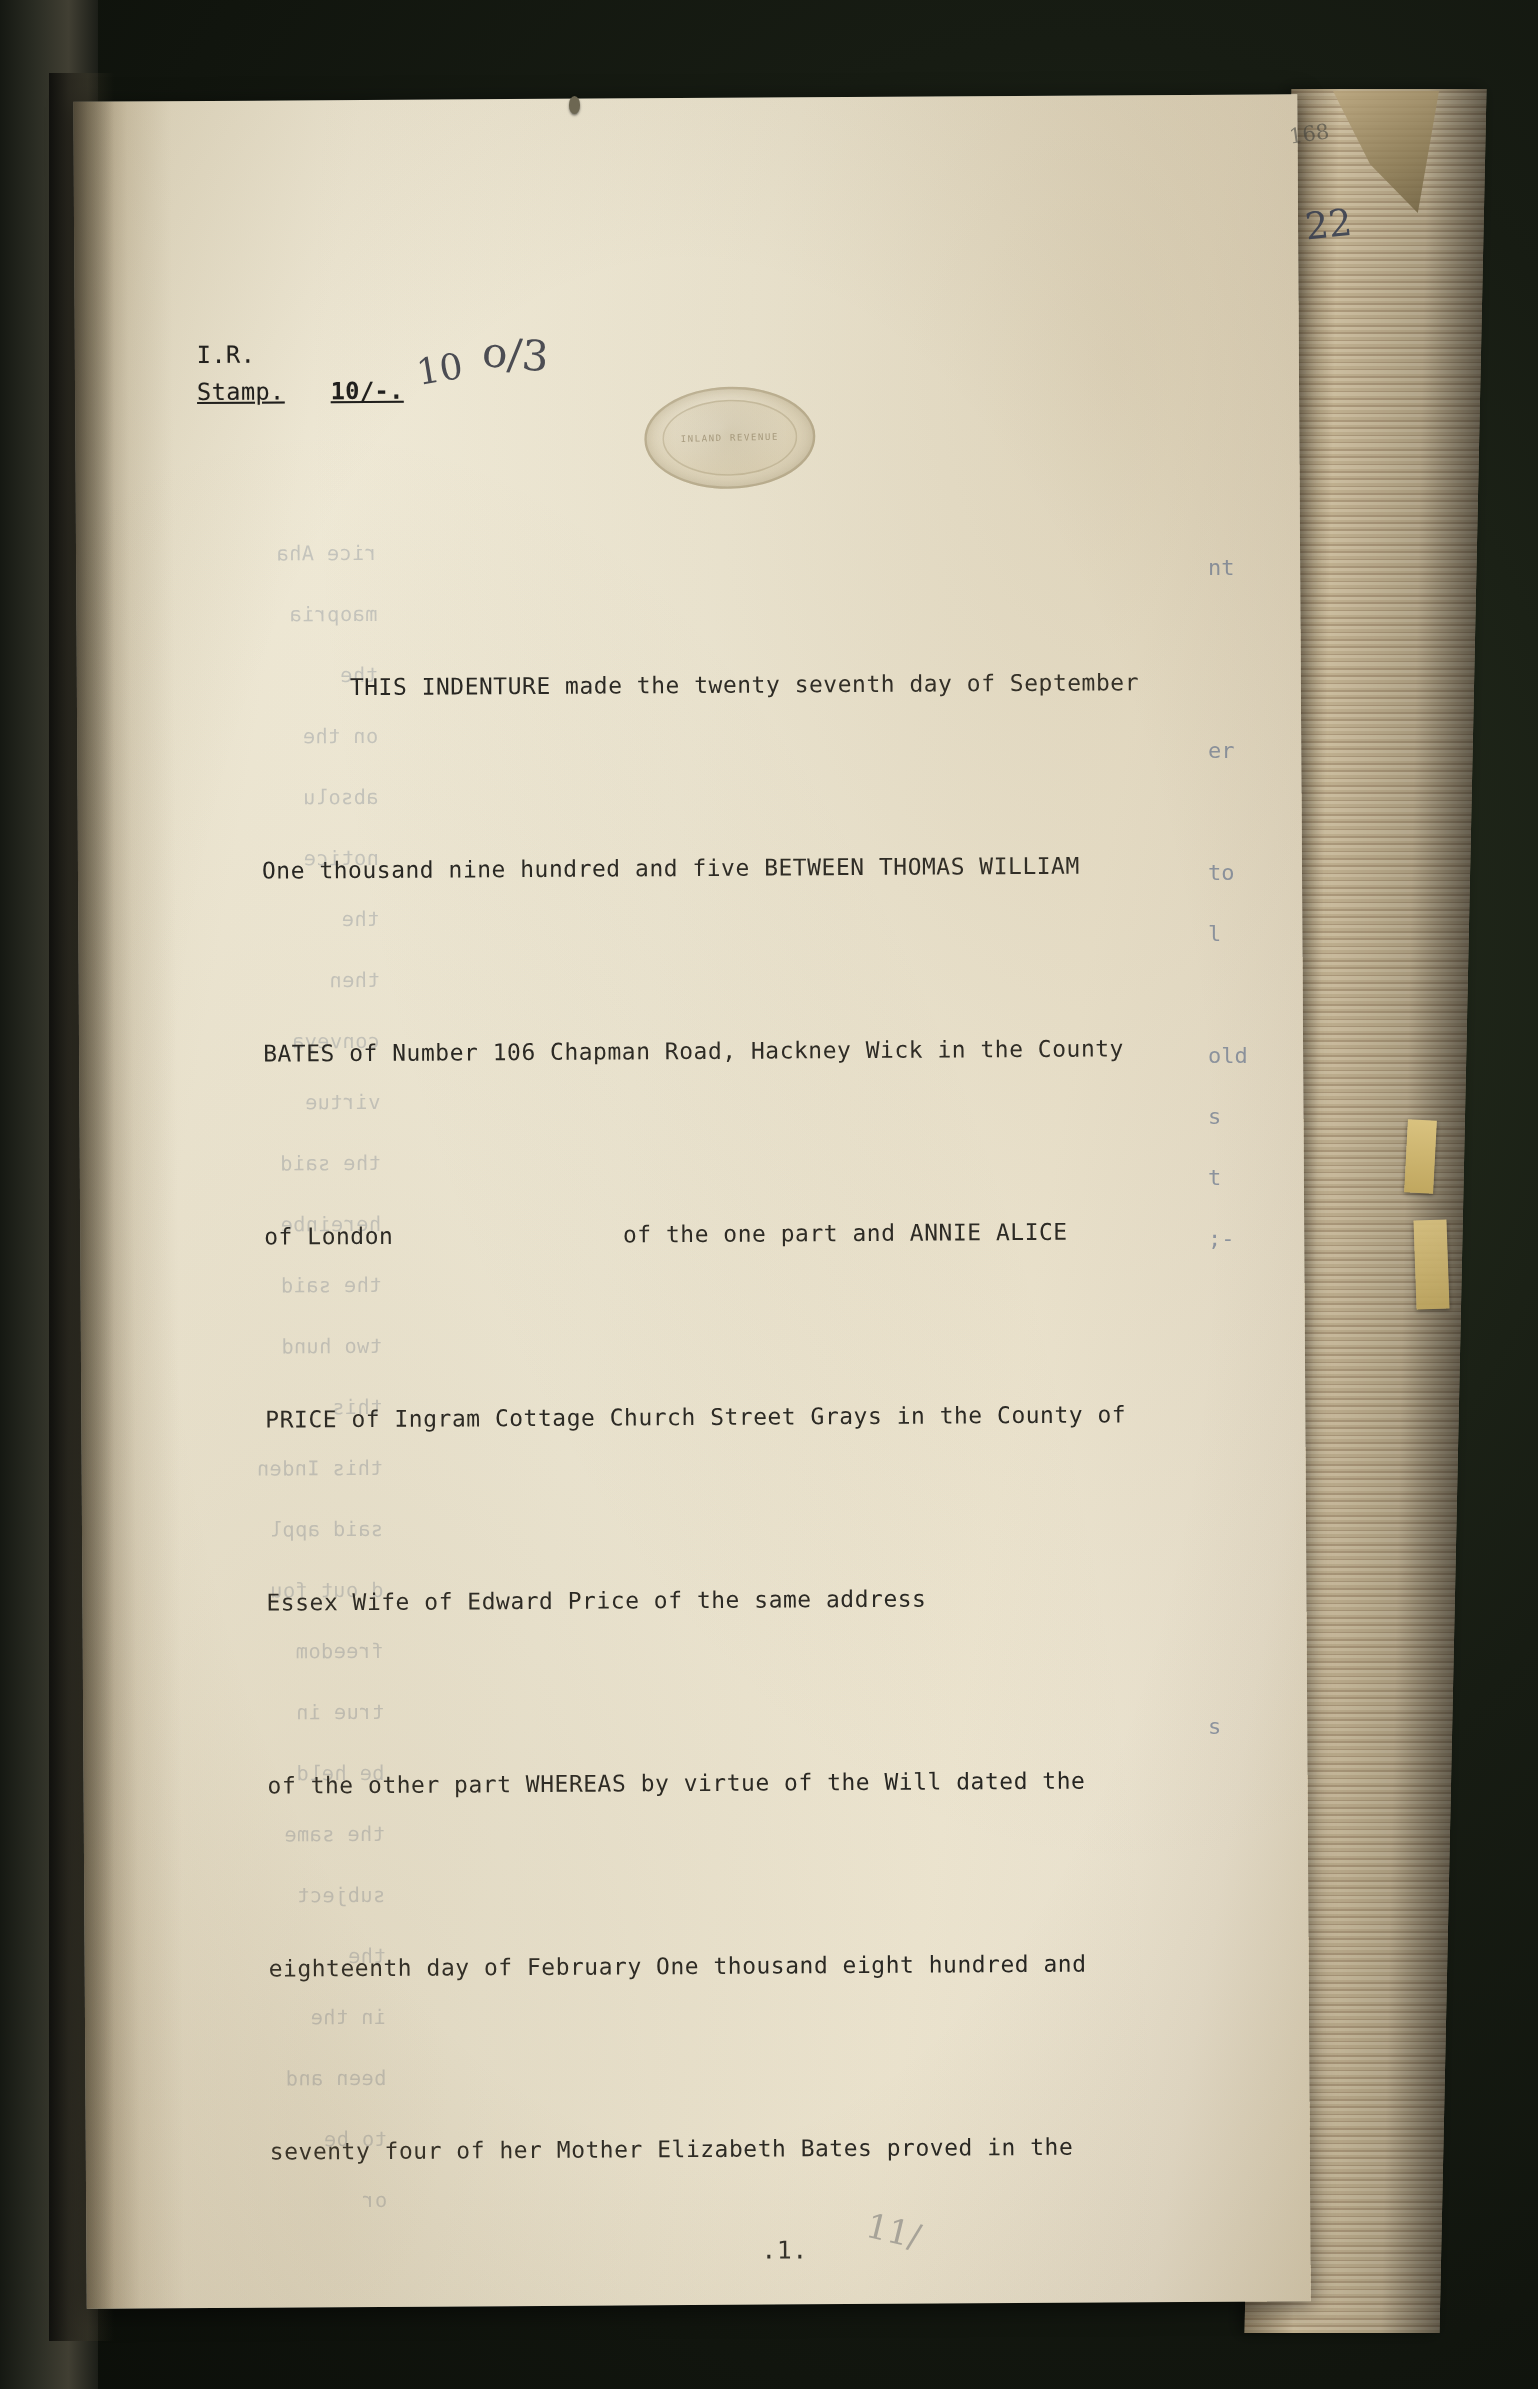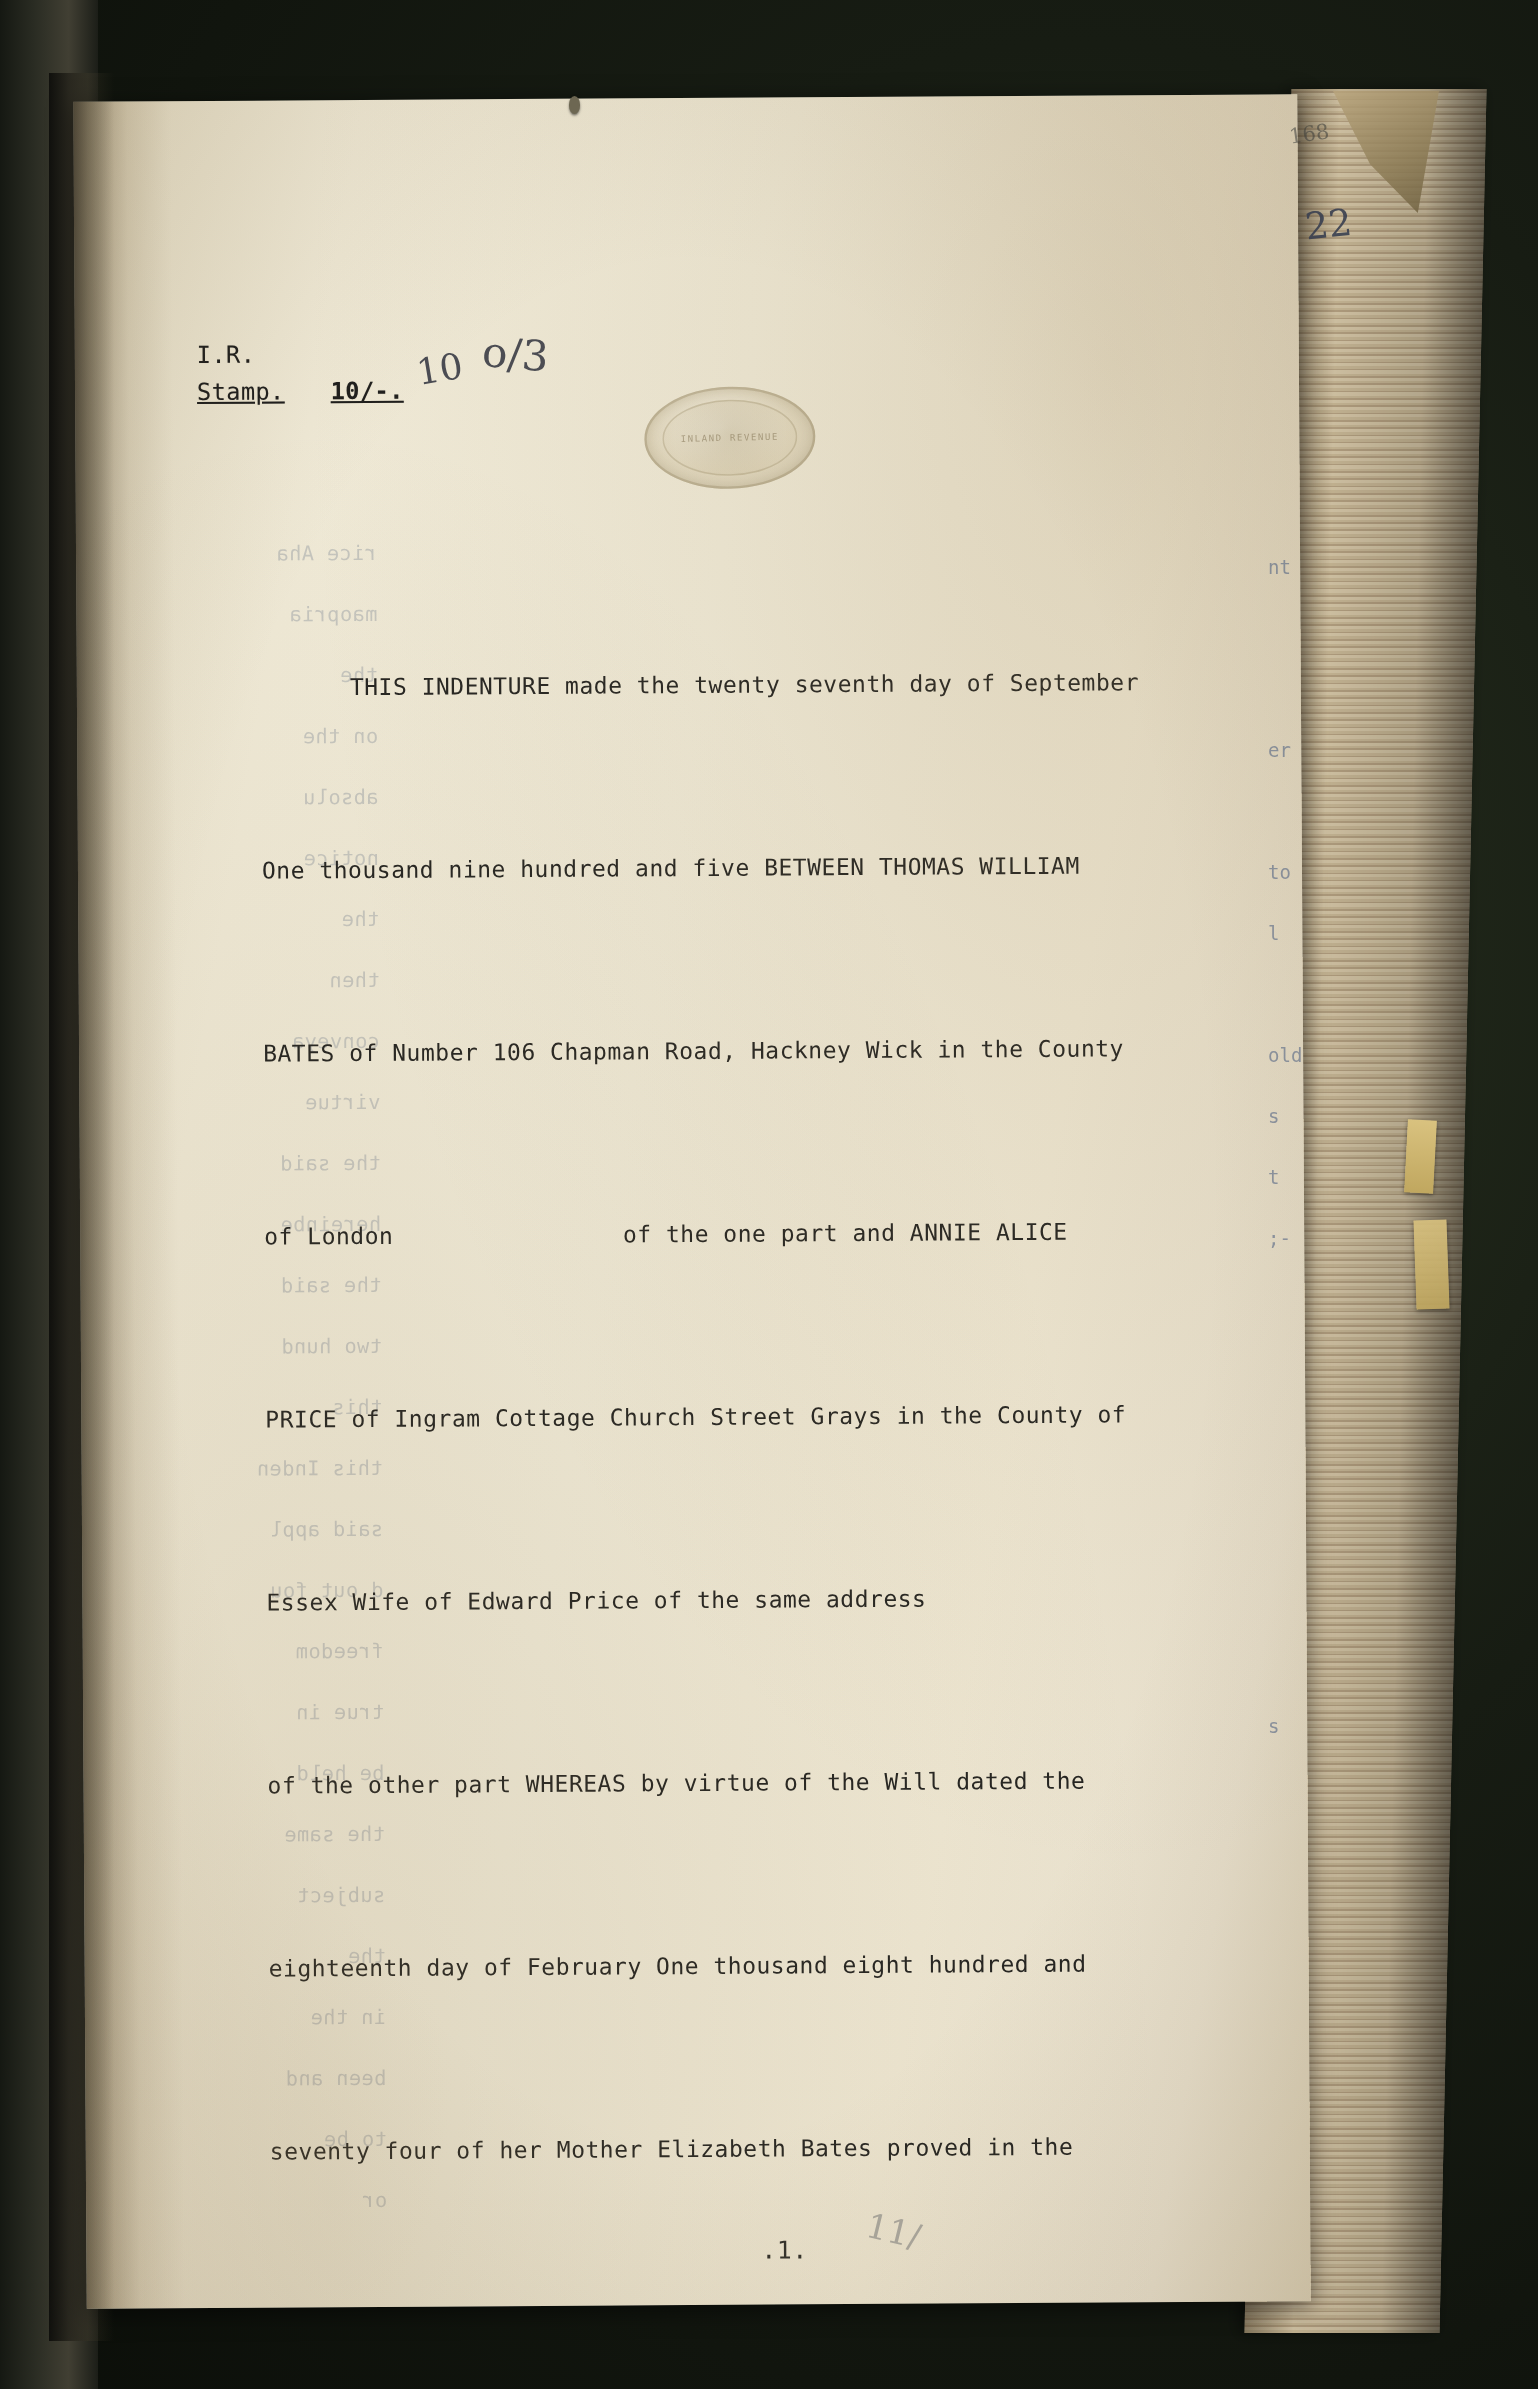--- a/index.html
+++ b/index.html
@@ -108,24 +108,24 @@
     line-height: 61px;
     color: rgba(90,105,130,0.28);
     transform: scaleX(-1);
     letter-spacing: 0.4px;
     white-space: pre;
     pointer-events: none;
     font-family: "DejaVu Sans Mono", monospace;
   }
   .ghost-right {
     position: absolute;
-    left: 1268px;
+    left: 1208px;
     top: 537px;
     width: 171px;
-    font-size: 19px;
+    font-size: 22px;
     line-height: 61px;
     color: rgba(70,90,125,0.55);
     white-space: pre;
     pointer-events: none;
     font-family: "DejaVu Sans Mono", monospace;
   }
 
   
   .seal {
     position: absolute;

